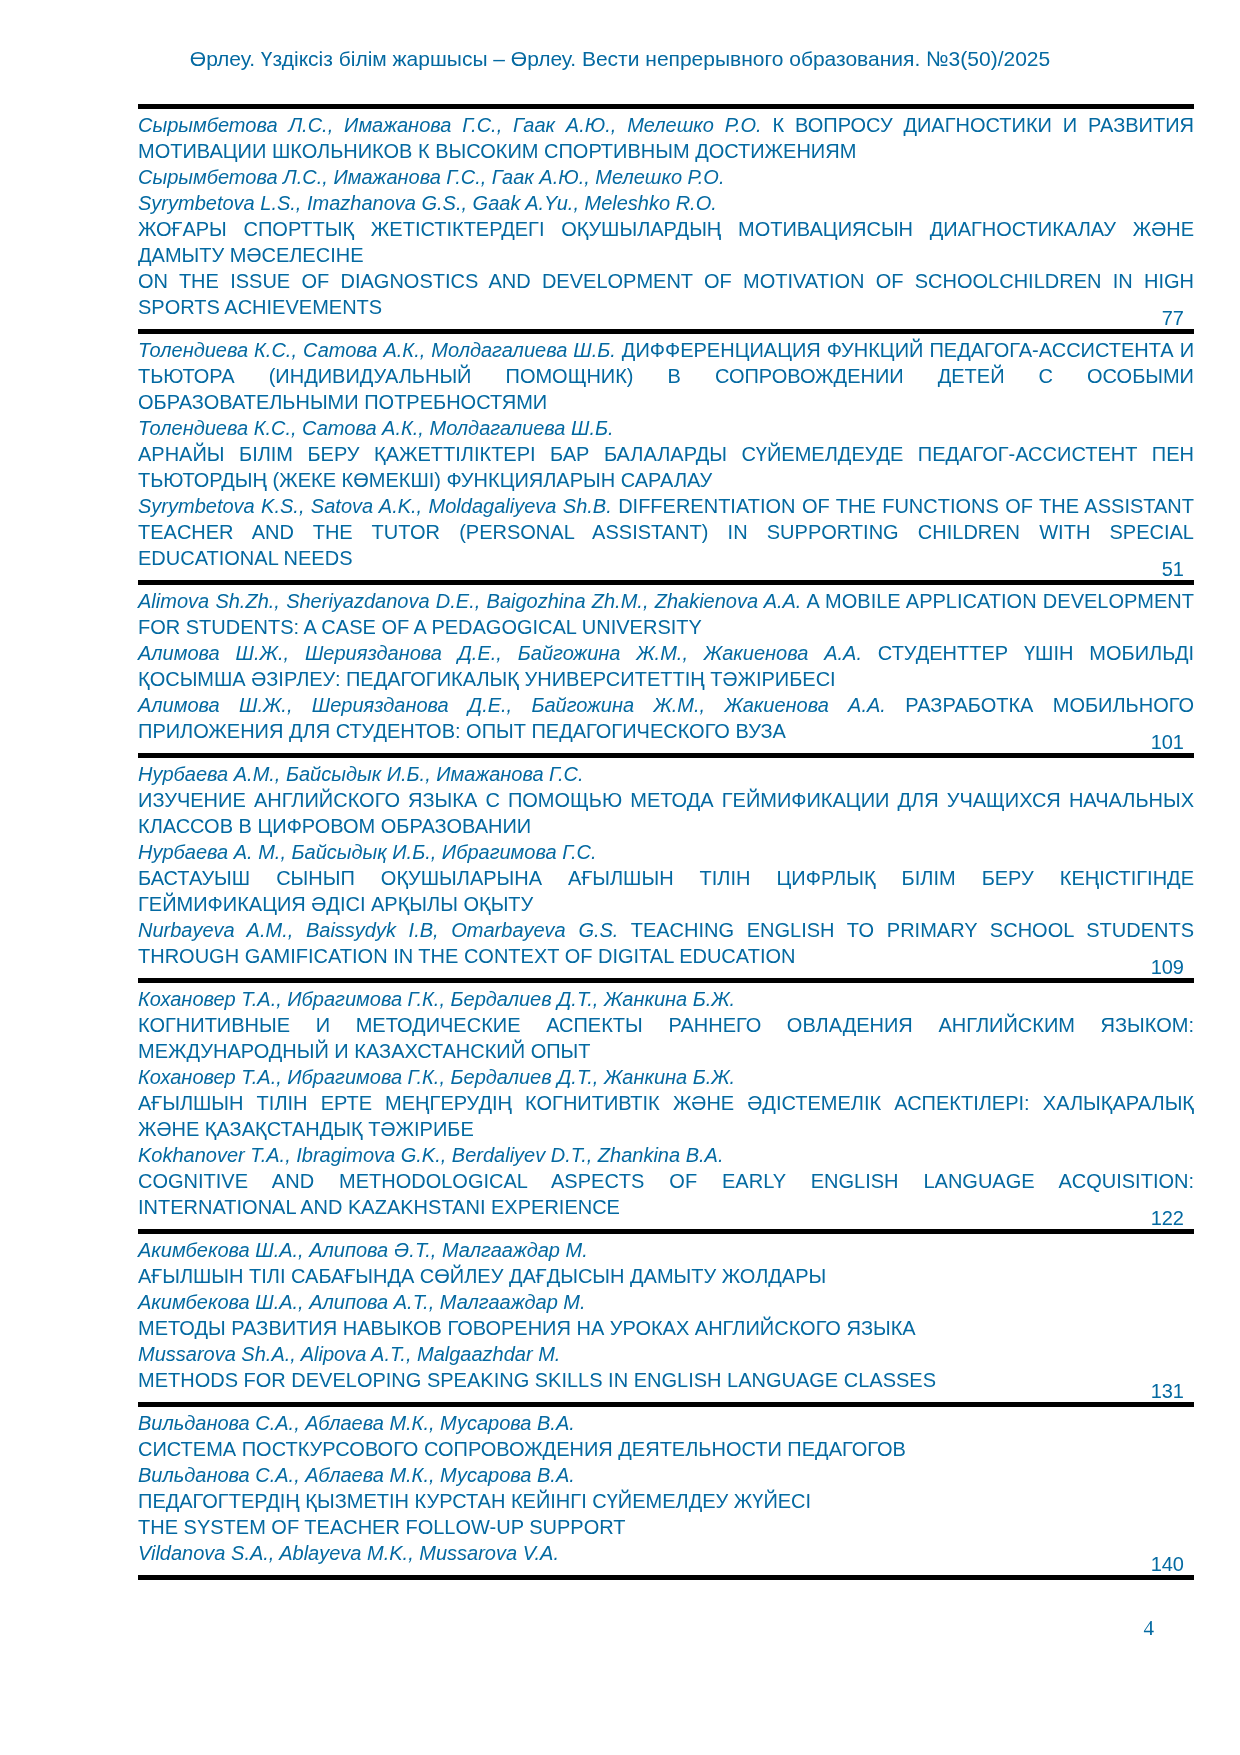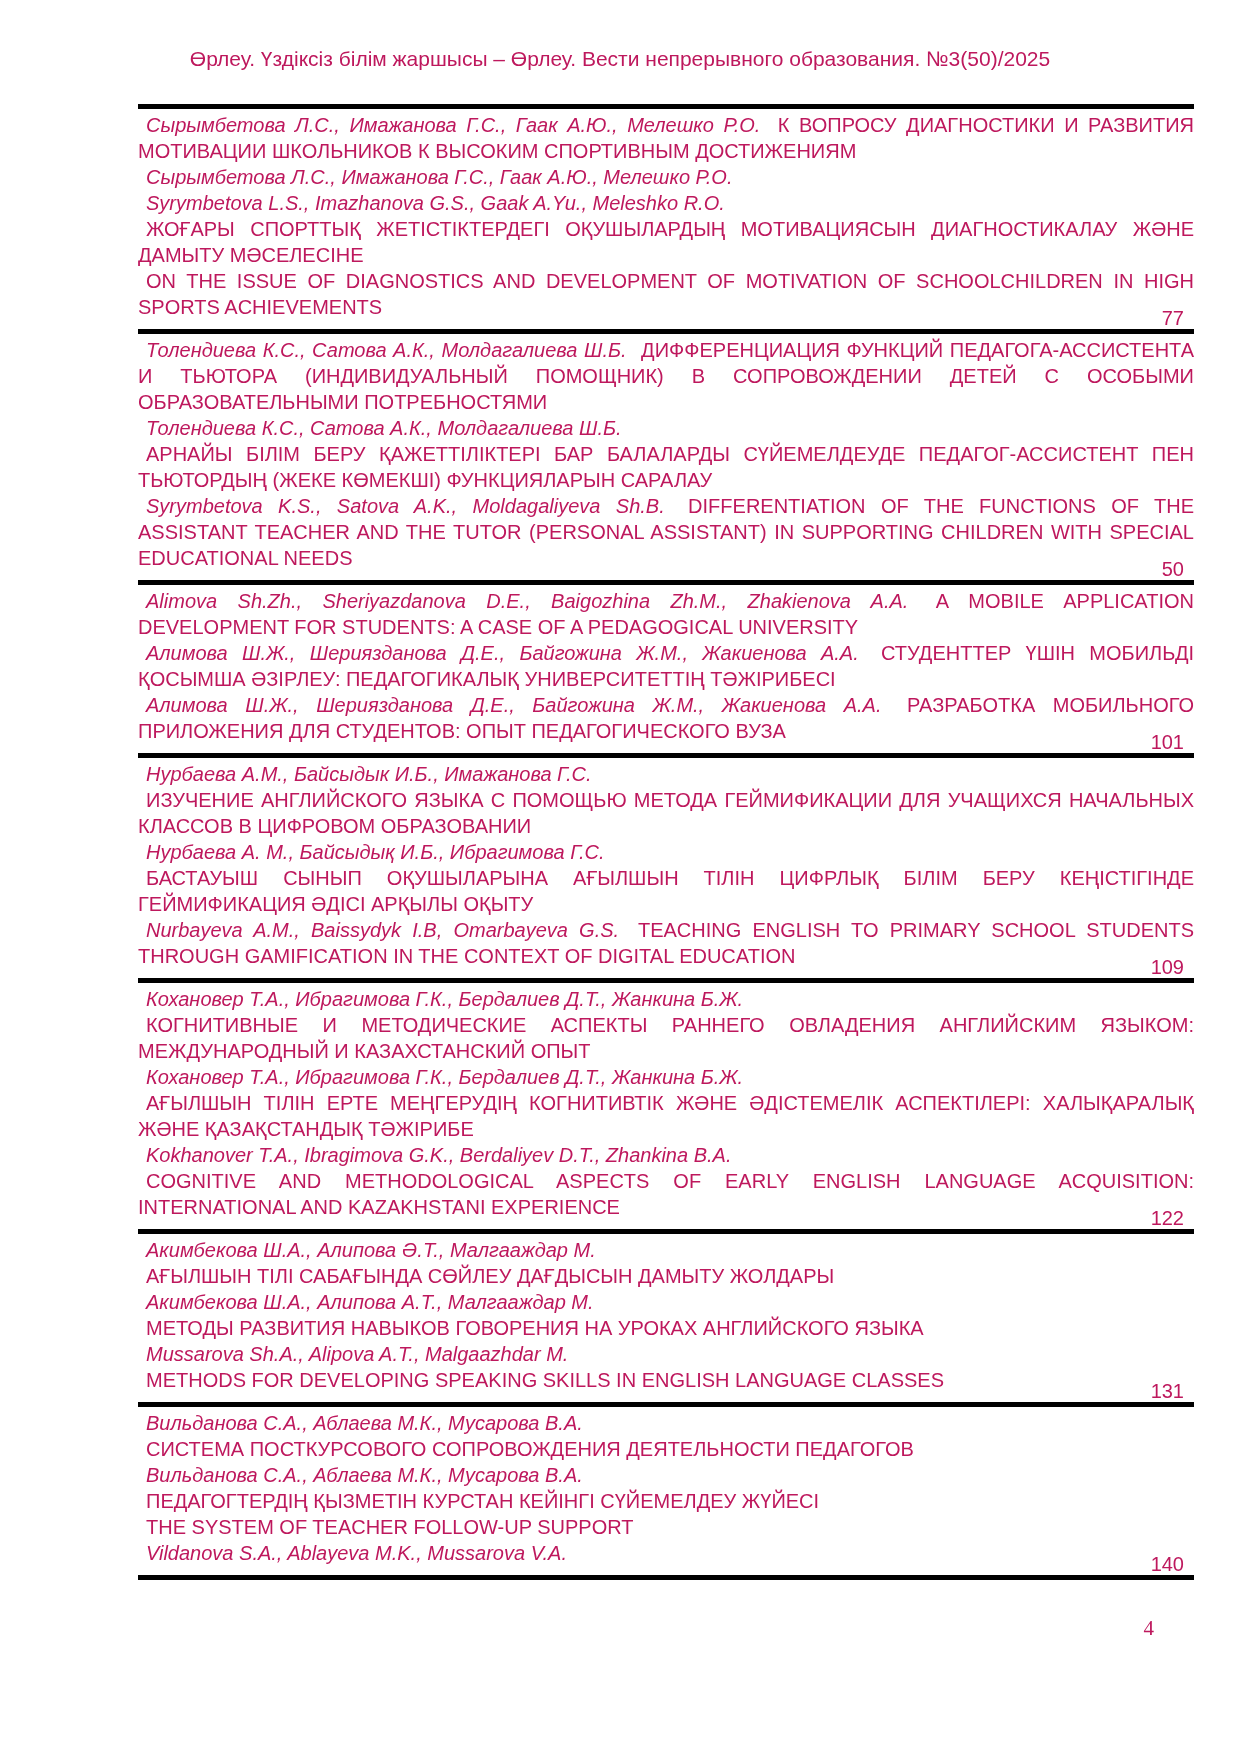--- a/index.html
+++ b/index.html
@@ -1,21 +1,21 @@
 <!DOCTYPE html>
 <html><head>
 <meta charset="utf-8">
 <style>
   html, body { margin: 0; padding: 0; background: #ffffff; }
   .page {
     position: relative;
     width: 1240px;
     height: 1755px;
     background: #ffffff;
-    color: #be185d;
+    color: #0369a1;
     font-family: "Liberation Sans", sans-serif;
     overflow: hidden;
   }
   .running-header {
     position: absolute;
     top: 46px;
     left: 0;
     width: 1240px;
     text-align: center;
     font-size: 21px;
@@ -33,21 +33,21 @@
     position: relative;
     border-bottom: 5px solid #000000;
     padding: 3px 0 9px 0;
   }
   .para {
     font-size: 20px;
     line-height: 26px;
     text-align: justify;
     text-justify: inter-word;
   }
-  .run { font-style: normal; margin-left: 8px; }
+  .run { font-style: normal; }
   .run.it { font-style: italic; }
   .pagenum {
     position: absolute;
     right: 10px;
     bottom: 0;
     font-size: 20px;
     line-height: 21px;
     background: #ffffff;
     padding-left: 6px;
     margin-left: 8px;
@@ -79,21 +79,21 @@
     <span class="pagenum">77</span>
   </div>
 
   <div class="entry">
     <div class="entry-body">
           <div class="para"><span class="run it">Толендиева К.С., Сатова А.К., Молдагалиева Ш.Б.</span><span class="run"> ДИФФЕРЕНЦИАЦИЯ ФУНКЦИЙ ПЕДАГОГА-АССИСТЕНТА И ТЬЮТОРА (ИНДИВИДУАЛЬНЫЙ ПОМОЩНИК) В СОПРОВОЖДЕНИИ ДЕТЕЙ С ОСОБЫМИ ОБРАЗОВАТЕЛЬНЫМИ ПОТРЕБНОСТЯМИ</span></div>
           <div class="para"><span class="run it">Толендиева К.С., Сатова А.К., Молдагалиева Ш.Б.</span></div>
           <div class="para"><span class="run">АРНАЙЫ БІЛІМ БЕРУ ҚАЖЕТТІЛІКТЕРІ БАР БАЛАЛАРДЫ СҮЙЕМЕЛДЕУДЕ ПЕДАГОГ-АССИСТЕНТ ПЕН ТЬЮТОРДЫҢ (ЖЕКЕ КӨМЕКШІ) ФУНКЦИЯЛАРЫН САРАЛАУ</span></div>
           <div class="para"><span class="run it">Syrymbetova K.S., Satova A.K., Moldagaliyeva Sh.B.</span><span class="run"> DIFFERENTIATION OF THE FUNCTIONS OF THE ASSISTANT TEACHER AND THE TUTOR (PERSONAL ASSISTANT) IN SUPPORTING CHILDREN WITH SPECIAL EDUCATIONAL NEEDS</span></div>
         </div>
-    <span class="pagenum">50</span>
+    <span class="pagenum">51</span>
   </div>
 
   <div class="entry">
     <div class="entry-body">
           <div class="para"><span class="run it">Alimova Sh.Zh., Sheriyazdanova D.E., Baigozhina Zh.M., Zhakienova A.A.</span><span class="run"> A MOBILE APPLICATION DEVELOPMENT FOR STUDENTS: A CASE OF A PEDAGOGICAL UNIVERSITY</span></div>
           <div class="para"><span class="run it">Алимова Ш.Ж., Шериязданова Д.Е., Байгожина Ж.М., Жакиенова А.А.</span><span class="run"> СТУДЕНТТЕР ҮШІН МОБИЛЬДІ ҚОСЫМША ӘЗІРЛЕУ: ПЕДАГОГИКАЛЫҚ УНИВЕРСИТЕТТІҢ ТӘЖІРИБЕСІ</span></div>
           <div class="para"><span class="run it">Алимова Ш.Ж., Шериязданова Д.Е., Байгожина Ж.М., Жакиенова А.А.</span><span class="run"> РАЗРАБОТКА МОБИЛЬНОГО ПРИЛОЖЕНИЯ ДЛЯ СТУДЕНТОВ: ОПЫТ ПЕДАГОГИЧЕСКОГО ВУЗА</span></div>
         </div>
     <span class="pagenum">101</span>
   </div>

